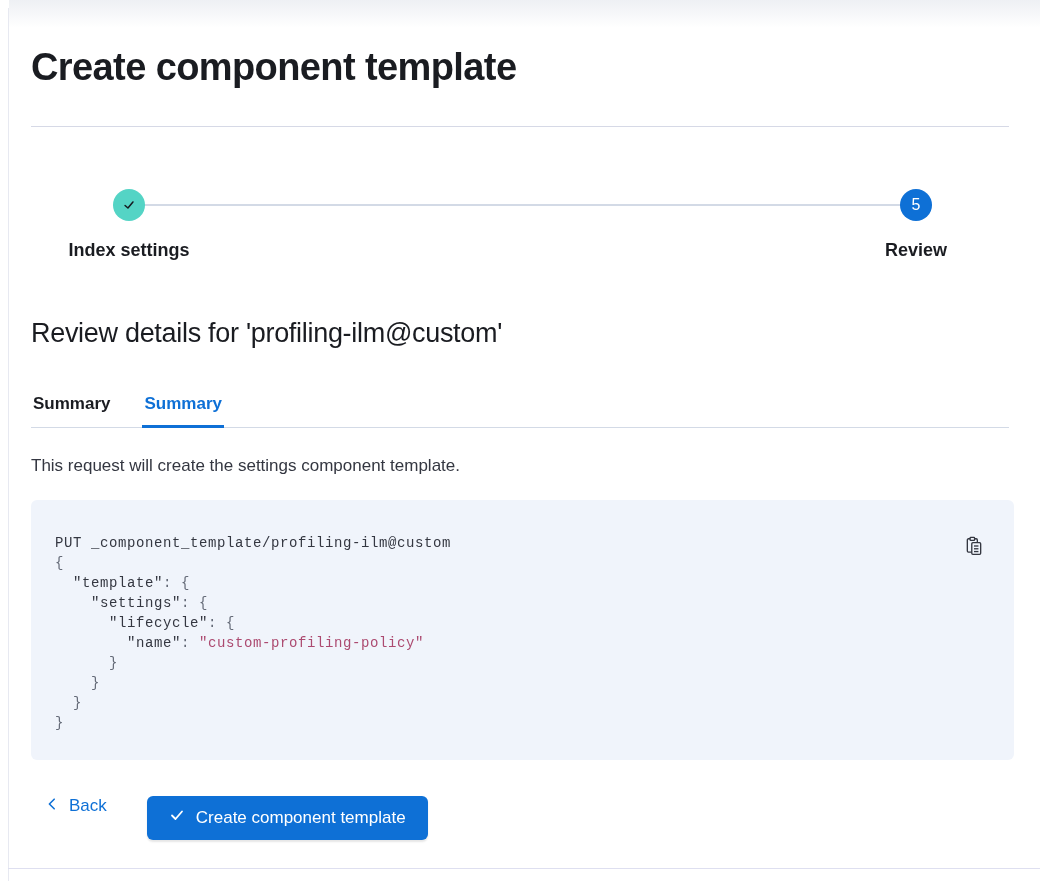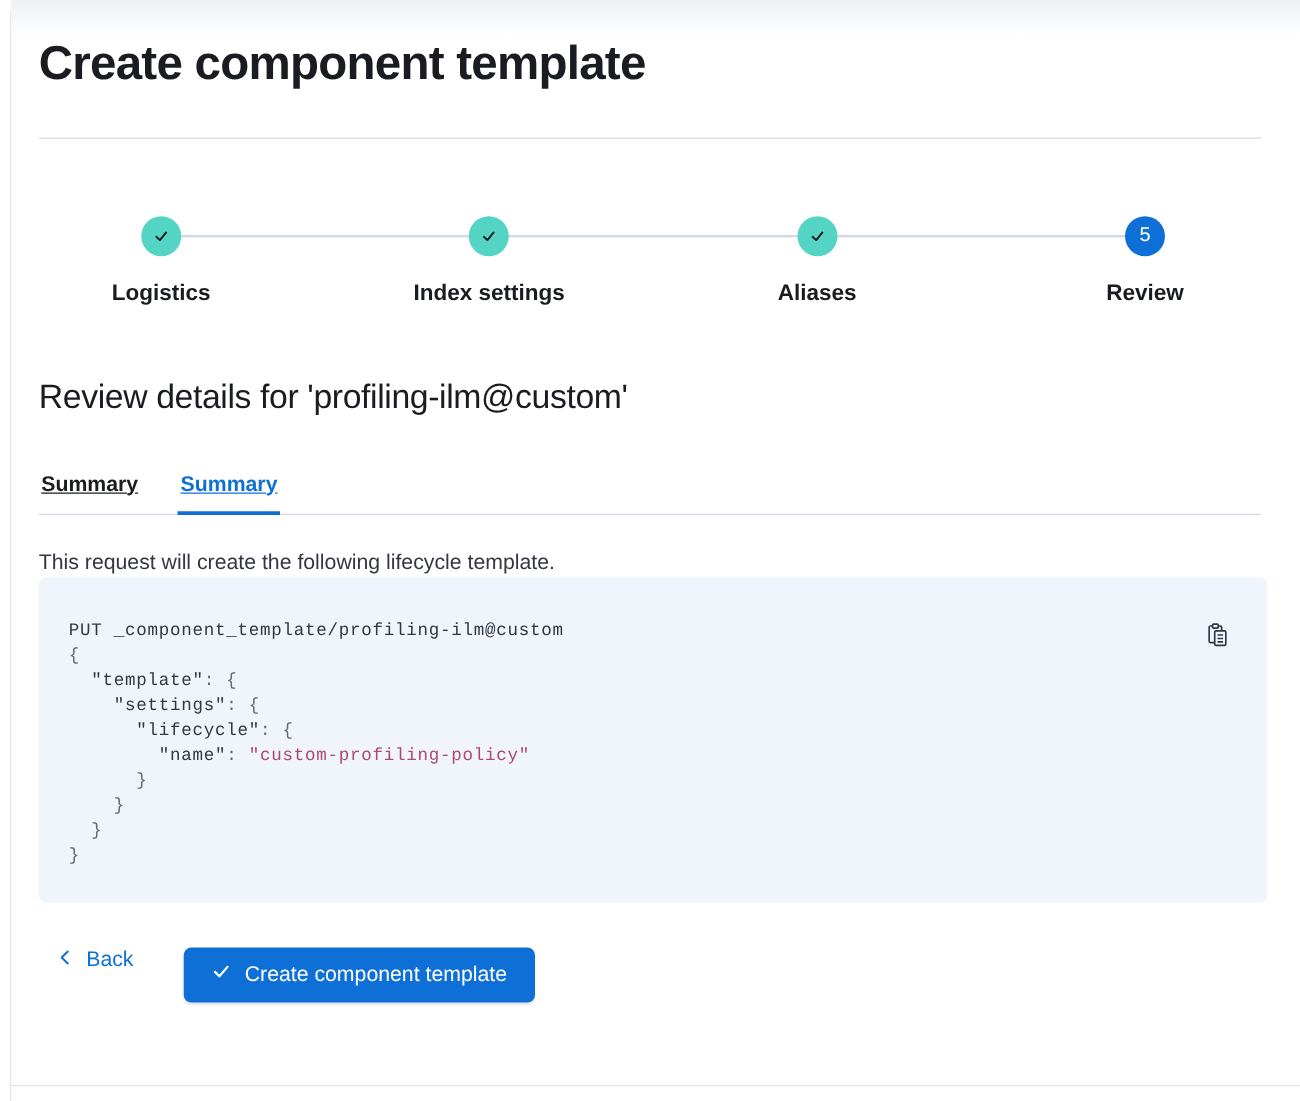--- a/index.html
+++ b/index.html
@@ -16,21 +16,21 @@
   *{box-sizing:border-box;}
   html,body{margin:0;padding:0;}
   body{
     width:1040px;height:881px;position:relative;overflow:hidden;
     background:#fff;color:var(--text-dark);
     font-family:"Liberation Sans", sans-serif;
   }
   .top-shade{position:absolute;top:0;left:9px;right:0;height:28px;
     background:linear-gradient(to bottom,#EEF0F4,rgba(255,255,255,0));pointer-events:none;}
   .left-edge{position:absolute;top:8px;left:8px;bottom:0;width:1px;background:#E7E9F1;}
-  .content{position:relative;padding:30px 31px 0 31px;}
+  .content{position:relative;padding:46px 31px 0 31px;}
 
   h1.page-title{margin:0;font-size:38px;line-height:1.12;font-weight:700;
     letter-spacing:-0.6px;color:var(--text-dark);}
   .title-divider{border:none;border-top:1px solid var(--divider);margin:37px 0 0 0;width:978px;}
 
   
   .stepper{position:relative;margin:62px 0 0 18px;width:947px;height:74px;
     display:flex;justify-content:space-between;}
   .step-line{position:absolute;top:15px;left:80px;right:80px;height:2px;background:var(--tab-divider);}
   .step{position:relative;z-index:1;width:160px;display:flex;flex-direction:column;
@@ -41,27 +41,27 @@
   .step-circle.current{background:var(--blue);color:#fff;font-size:16px;font-weight:500;}
   .step-label{margin-top:19px;font-size:18px;font-weight:700;color:var(--text-dark);white-space:nowrap;}
 
   h2.review-heading{margin:55px 0 0 0;font-size:27px;font-weight:400;
     letter-spacing:-0.3px;color:var(--text-dark);}
 
   
   .tabs{display:flex;gap:30px;margin-top:45px;width:978px;border-bottom:1px solid var(--tab-divider);}
   .tab{background:none;border:none;border-bottom:3px solid transparent;margin-bottom:-1px;
     padding:0 2px 11px 2px;font-size:17px;font-weight:700;color:var(--text-dark);
-    cursor:pointer;font-family:inherit;line-height:1.2;text-decoration:underline;}
+    cursor:pointer;font-family:inherit;line-height:1.2;}
   .tab.active{color:var(--blue);border-bottom-color:var(--blue);}
 
   .description{margin:26px 0 0 0;font-size:17px;line-height:1.4;color:var(--text-body);}
 
   
-  .code-block{position:relative;width:983px;height:260px;
+  .code-block{position:relative;margin-top:22px;width:983px;height:260px;
     background:var(--code-bg);border-radius:6px;padding:33px 24px;}
   pre.code{margin:0;font-family:"Liberation Mono","DejaVu Sans Mono",monospace;
     font-size:14px;line-height:20px;letter-spacing:0.6px;color:var(--text-body);white-space:pre;}
   .tok-plain,.tok-key{color:var(--text-body);}
   .tok-punct{color:var(--code-punct);}
   .tok-string{color:var(--code-string);}
   .copy-btn{position:absolute;top:36px;right:30px;width:20px;height:20px;
     background:none;border:none;padding:0;cursor:pointer;color:var(--text-body);}
 
   
@@ -81,58 +81,42 @@
 <div class="top-shade"></div>
 <div class="left-edge"></div>
 
 <main class="content">
 
   <h1 class="page-title">Create component template</h1>
   <hr class="title-divider">
 
   <div class="stepper" id="stepper">
     <div class="step-line"></div>
-  <button class="step">
-        <div class="step-circle complete">
-          <svg width="14" height="14" viewBox="0 0 16 16" fill="none" stroke="#16191F" stroke-width="1.7" stroke-linecap="round" stroke-linejoin="round">
-            <path d="M3.5 8.5 L6.8 11.5 L12.5 4.5"></path>
-          </svg>
-        </div>
-        <div class="step-label">Logistics</div>
-      </button>
       <button class="step">
         <div class="step-circle complete">
           <svg width="14" height="14" viewBox="0 0 16 16" fill="none" stroke="#16191F" stroke-width="1.7" stroke-linecap="round" stroke-linejoin="round">
             <path d="M3.5 8.5 L6.8 11.5 L12.5 4.5"></path>
           </svg>
         </div>
         <div class="step-label">Index settings</div>
-      </button>
-      <button class="step">
-        <div class="step-circle complete">
-          <svg width="14" height="14" viewBox="0 0 16 16" fill="none" stroke="#16191F" stroke-width="1.7" stroke-linecap="round" stroke-linejoin="round">
-            <path d="M3.5 8.5 L6.8 11.5 L12.5 4.5"></path>
-          </svg>
-        </div>
-        <div class="step-label">Aliases</div>
       </button>
       <button class="step">
         <div class="step-circle current">5</div>
         <div class="step-label">Review</div>
       </button>
     </div>
 
   <h2 class="review-heading">Review details for 'profiling-ilm@custom'</h2>
 
   <div class="tabs" id="tabs">
       <button class="tab">Summary</button>
       <button class="tab active">Summary</button>
     </div>
 
-  <p class="description">This request will create the following lifecycle template.</p>
+  <p class="description">This request will create the settings component template.</p>
 
   <div class="code-block">
     <pre class="code" id="code"><div class="code-line"><span class="tok-plain">PUT _component_template/profiling-ilm@custom</span></div><div class="code-line"><span class="tok-punct">{</span></div><div class="code-line"><span class="tok-key">  "template"</span><span class="tok-punct">: </span><span class="tok-punct">{</span></div><div class="code-line"><span class="tok-key">    "settings"</span><span class="tok-punct">: </span><span class="tok-punct">{</span></div><div class="code-line"><span class="tok-key">      "lifecycle"</span><span class="tok-punct">: </span><span class="tok-punct">{</span></div><div class="code-line"><span class="tok-key">        "name"</span><span class="tok-punct">: </span><span class="tok-string">"custom-profiling-policy"</span></div><div class="code-line"><span class="tok-punct">      }</span></div><div class="code-line"><span class="tok-punct">    }</span></div><div class="code-line"><span class="tok-punct">  }</span></div><div class="code-line"><span class="tok-punct">}</span></div></pre>
     <button class="copy-btn" aria-label="Copy to clipboard">
       <span>
         <svg width="20" height="20" viewBox="0 0 18 18" fill="none" stroke="#343741" stroke-width="1.2">
           <rect x="3" y="2.5" width="9" height="12" rx="1"></rect>
           <rect x="5.5" y="1.2" width="4" height="2.8" rx="0.6" fill="#F0F4FB"></rect>
           <rect x="7" y="6" width="8" height="10.5" rx="1" fill="#F0F4FB"></rect>
           <line x1="9" y1="9" x2="13" y2="9"></line>

